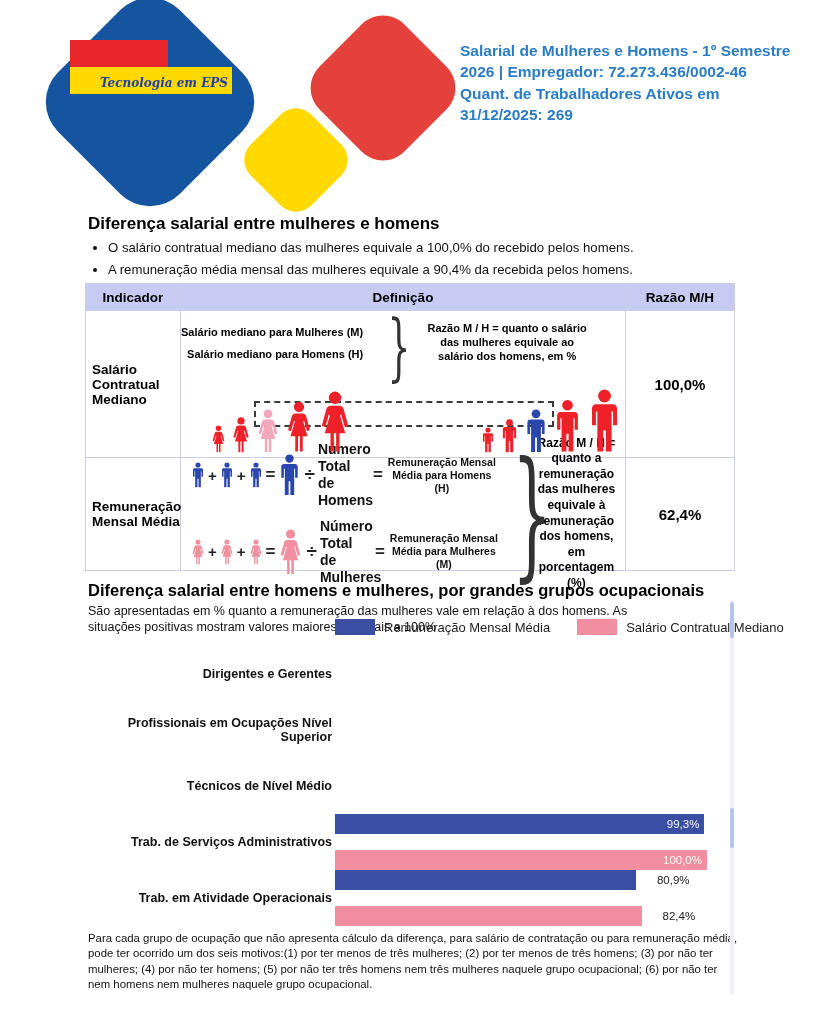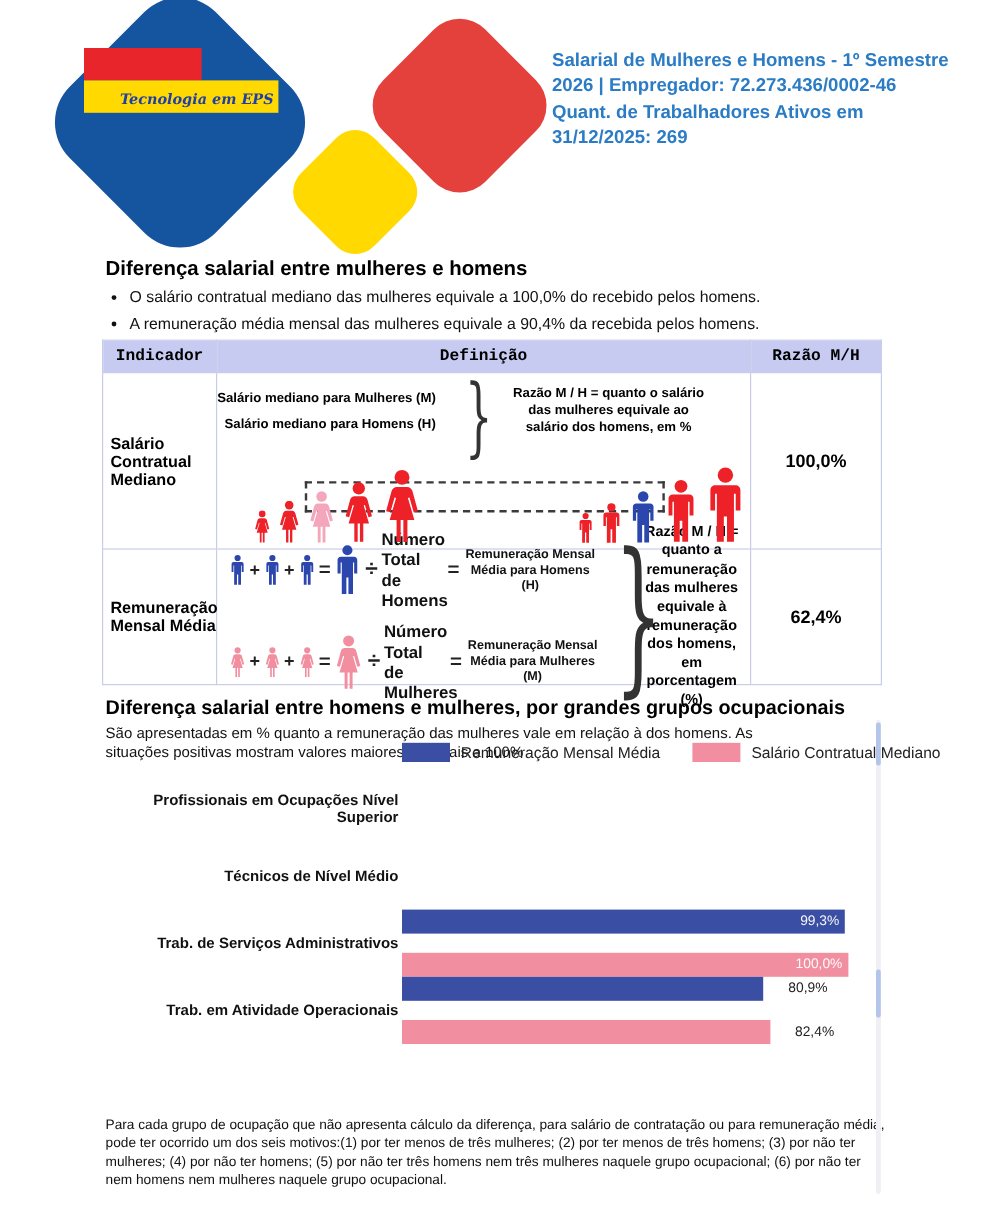--- a/index.html
+++ b/index.html
@@ -21,21 +21,21 @@
   .header-title { position:absolute; left:460px; top:40px; width:356px; color:var(--header-text,#2b7cc5); font-weight:bold; font-size:15.5px; line-height:1.38; }
 
   
   .s1-heading { position:absolute; left:88px; top:214px; font-size:17px; font-weight:800; color:#000; }
   .bullets { position:absolute; left:108px; top:240px; list-style:disc; }
   .bullets li { font-size:13.2px; color:#111; margin-bottom:7px; }
 
   
   table.ind-table { position:absolute; left:85px; top:283px; width:649px; border-collapse:collapse; table-layout:fixed; }
   .ind-table th, .ind-table td { border:1px solid #c9cdea; }
-  .ind-table th { background:var(--table-header-bg,#c7cbf1); height:27px; font-size:13.5px; font-weight:bold; color:#000;font-family:Liberation Mono, monospace; }
+  .ind-table th { background:var(--table-header-bg,#c7cbf1); height:27px; font-size:13.5px; font-weight:bold; color:#000; }
   .col-ind { width:95px; } .col-def { width:445px; } .col-ratio { width:109px; }
   .ind-cell { font-weight:bold; font-size:13.5px; padding-left:6px; vertical-align:middle; background:#fff; }
   .ratio-cell { font-weight:bold; font-size:15px; text-align:center; vertical-align:middle; background:#fff; }
   .def-cell { background:#fff; vertical-align:top; }
   tr.row1 { height:145px; } tr.row2 { height:113px; }
 
   .def-top { display:flex; justify-content:flex-start; align-items:flex-start; gap:20px; margin-top:8px; }
   .def-lines { display:flex; flex-direction:column; gap:10px; padding-top:7px; font-weight:bold; font-size:11px; text-align:right; }
   .brace-sm { width:18px; font-family:"DejaVu Serif", serif; font-size:72px; line-height:56px; transform:scaleX(.5); color:#333; }
   .def-note { width:172px; font-weight:bold; font-size:11px; text-align:center; line-height:1.25; padding-top:3px; }
@@ -251,20 +251,24 @@
 
   <div class="legend">
     <span class="swatch" style="background: rgb(58, 79, 163);"></span>
     <span class="legend-label">Remuneração Mensal Média</span>
     <span class="swatch" style="background: rgb(241, 143, 160);"></span>
     <span class="legend-label">Salário Contratual Mediano</span>
   </div>
 
   <div id="chart-rows">
       <div class="chart-row">
+        <div class="chart-label">Dirigentes e Gerentes</div>
+        <div class="chart-bars"></div>
+      </div>
+      <div class="chart-row">
         <div class="chart-label">Profissionais em Ocupações Nível Superior</div>
         <div class="chart-bars"></div>
       </div>
       <div class="chart-row">
         <div class="chart-label">Técnicos de Nível Médio</div>
         <div class="chart-bars"></div>
       </div>
       <div class="chart-row">
         <div class="chart-label">Trab. de Serviços Administrativos</div>
         <div class="chart-bars">

